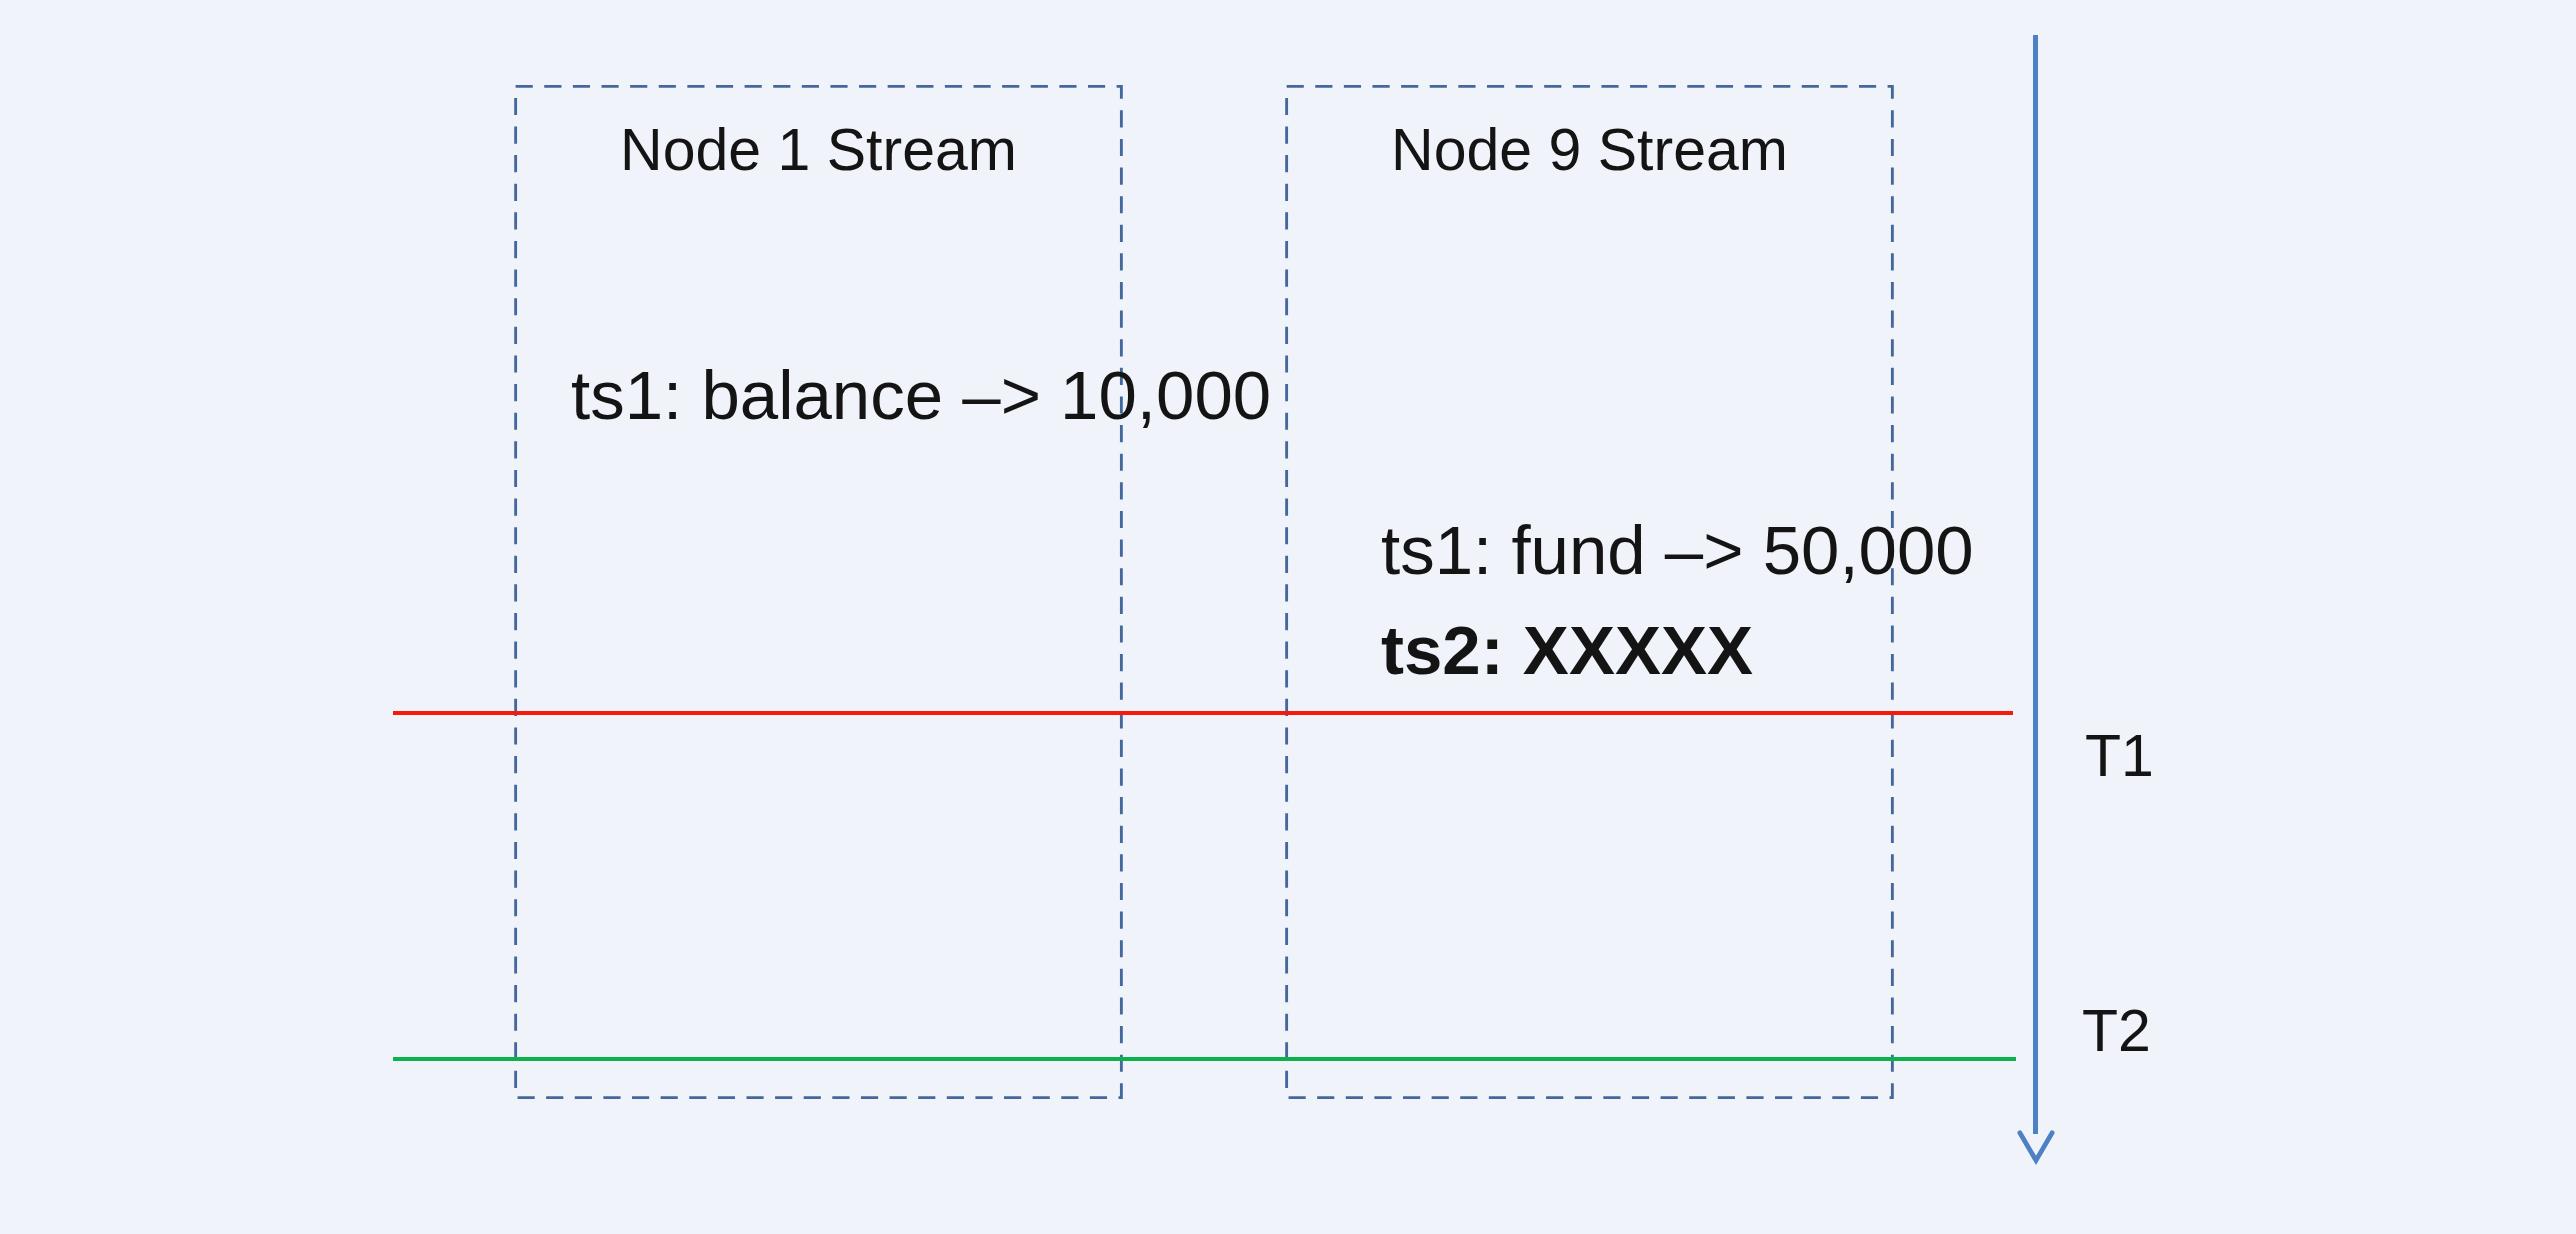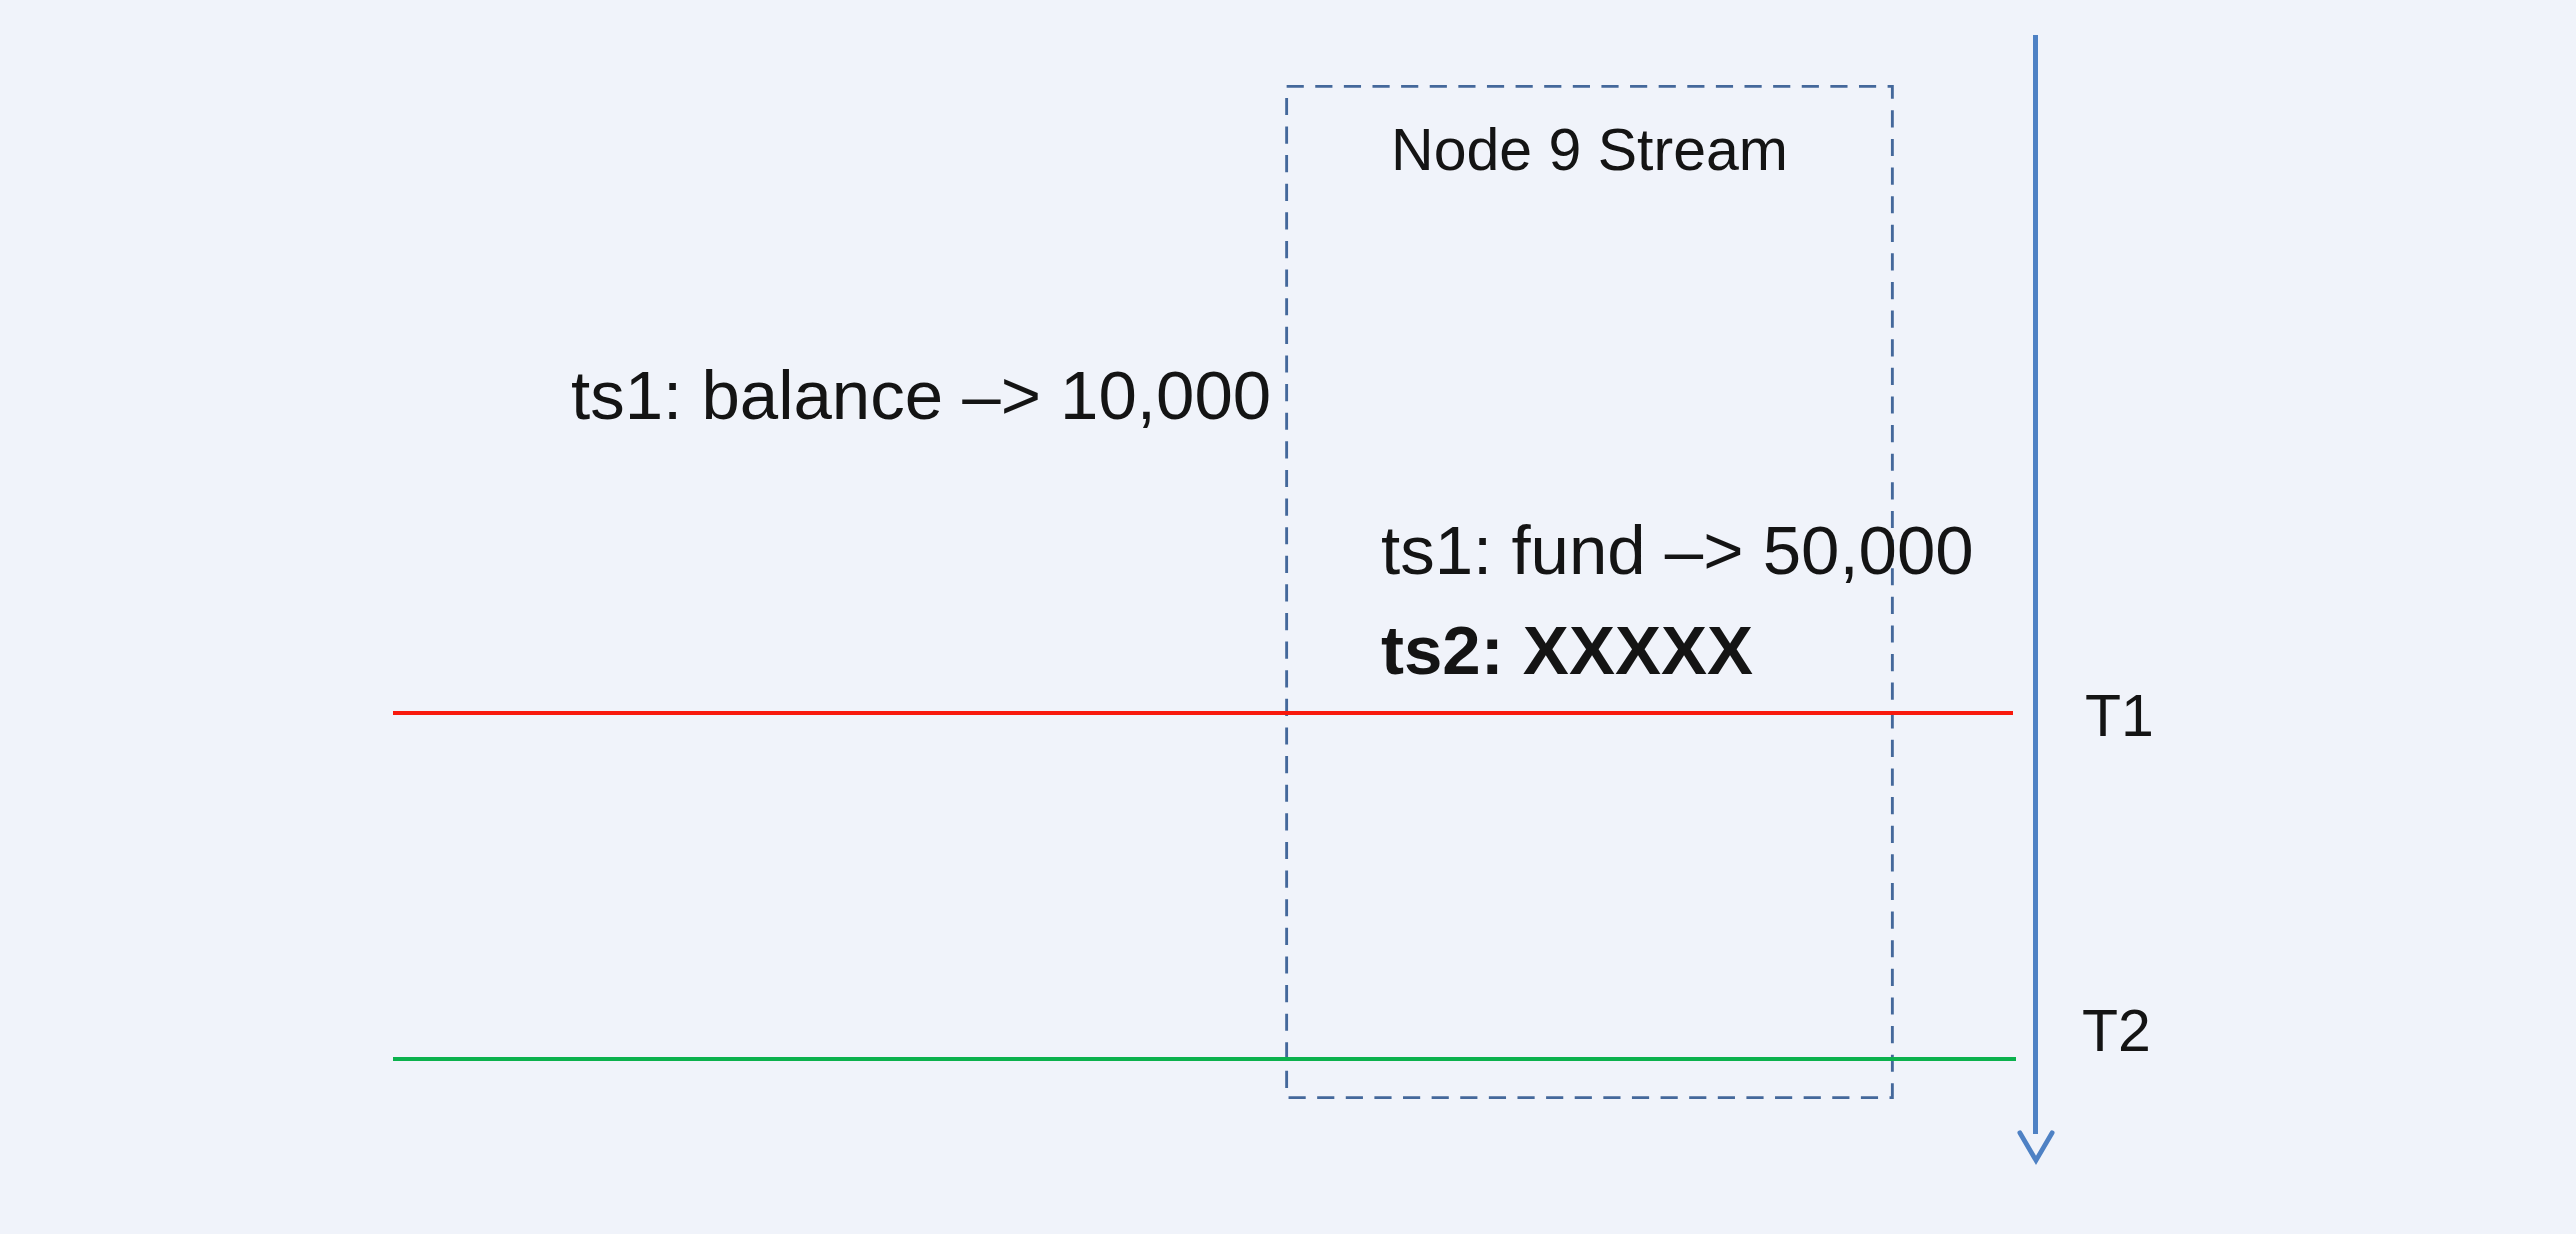--- a/index.html
+++ b/index.html
@@ -61,41 +61,47 @@
     top: 1057px;
     width: 1623px;
     background: #0bb14d;
   }
   .ts-label {
     position: absolute;
     font-size: 59px;
     line-height: 71px;
     white-space: nowrap;
   }
-  #t1-label { left: 2085px; top: 681px; text-align: right; }
+  #t1-label { left: 2085px; top: 721px; text-align: right; }
   #t2-label { left: 2082px; top: 996px; }
   #time-axis-line {
     position: absolute;
     left: 2033px;
     top: 35px;
     width: 4.8px;
     height: 1099px;
     background: #4e81c4;
   }
   #time-axis-arrowhead {
     position: absolute;
     left: 2015px;
     top: 1129px;
   }
 </style>
 </head>
 <body>
 
 <div class="canvas">
 
+  <div class="stream-box" id="box-node1">
+    <svg class="dash-rect" width="609" height="1014" viewBox="0 0 638 1063">
+      <rect x="1.5" y="1.5" width="635" height="1060" fill="none" stroke="#44689b" stroke-width="3" stroke-dasharray="18 12"></rect>
+    </svg>
+    <div class="stream-title">Node 1 Stream</div>
+  </div>
 
   <div class="stream-box" id="box-node2">
     <svg class="dash-rect" width="609" height="1014" viewBox="0 0 638 1063">
       <rect x="1.5" y="1.5" width="635" height="1060" fill="none" stroke="#44689b" stroke-width="3" stroke-dasharray="18 12"></rect>
     </svg>
     <div class="stream-title">Node 9 Stream</div>
   </div>
 
   <div class="event-label" id="event-n1-a">ts1: balance –&gt; 10,000</div>
   <div class="event-label" id="event-n2-a">ts1: fund –&gt; 50,000</div>

